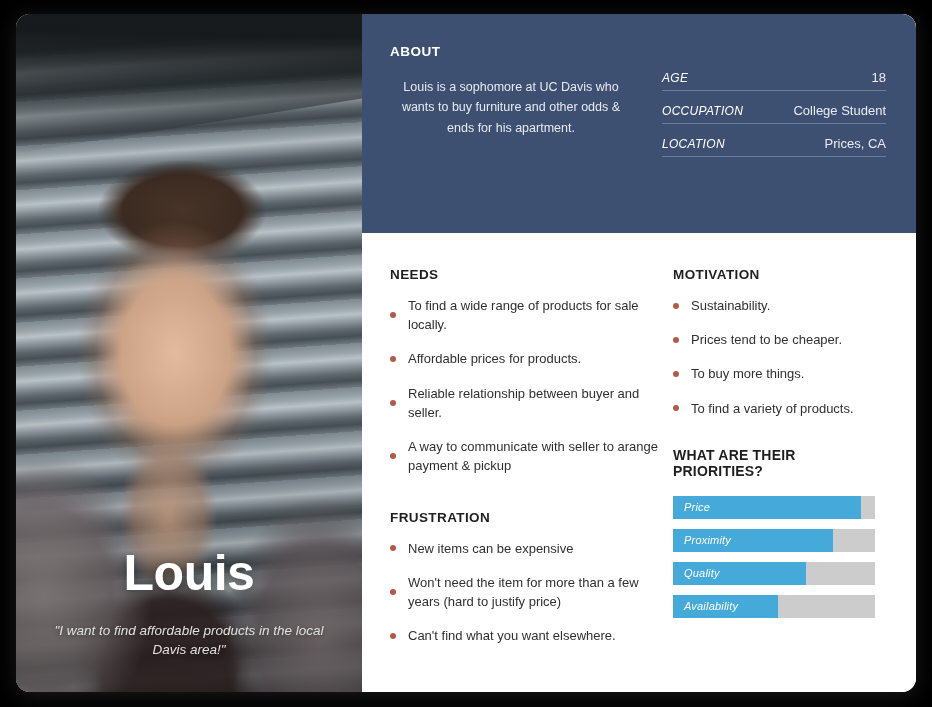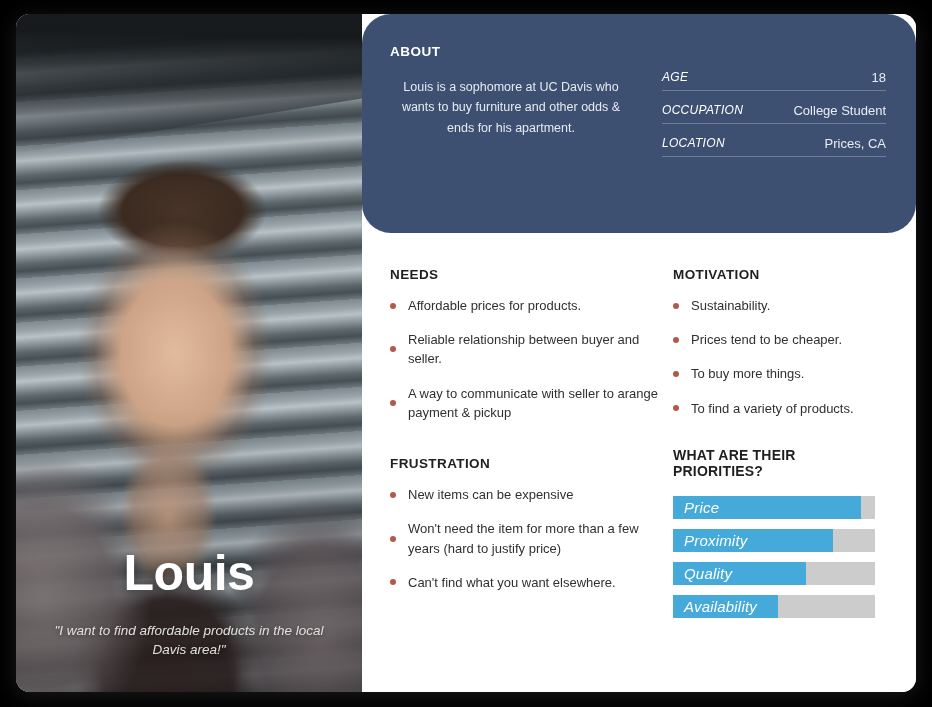--- a/index.html
+++ b/index.html
@@ -111,21 +111,20 @@
   }
 
   
   .about-band {
     background: #3e5072;
     padding: 30px 30px 0 28px;
     height: 219px;
     box-sizing: border-box;
     display: flex;
     gap: 30px;
-    border-radius: 29px;
   }
   .about-left { width: 242px; flex: 0 0 242px; }
   .about-title {
     color: #ffffff;
     font-size: 13.5px;
     font-weight: bold;
     letter-spacing: 0.5px;
     margin: 0 0 18px 0;
   }
   .about-text {
@@ -135,21 +134,21 @@
     margin: 0;
     text-align: center;
   }
   .about-stats {
     flex: 1 1 auto;
     padding-top: 26px;
   }
   .stat-row {
     display: flex;
     justify-content: space-between;
-    align-items: flex-start;
+    align-items: center;
     border-bottom: 1px solid #6f7d98;
     padding: 0 0 5px 0;
     margin-bottom: 12px;
   }
   .stat-label {
     color: #ffffff;
     font-size: 12px;
     font-style: italic;
     letter-spacing: 0.3px;
   }
@@ -219,21 +218,21 @@
     top: 0;
     bottom: 0;
     background: #45aada;
   }
   .bar-label {
     position: absolute;
     left: 11px;
     top: 50%;
     transform: translateY(-50%);
     color: #ffffff;
-    font-size: 15px;
+    font-size: 11px;
     font-style: italic;
     letter-spacing: 0.2px;
     white-space: nowrap;
   }
 </style>
 </head>
 <body>
 
 <div id="persona-card">
 
@@ -272,20 +271,24 @@
 
     <div class="body-grid">
 
       <div class="col">
 
         <div>
           <div class="section-title">NEEDS</div>
           <ul class="bullet-list">
             <li class="bullet-item">
               <span class="bullet-dot"></span>
+              <span>To find a wide range of products for sale locally.</span>
+            </li>
+            <li class="bullet-item">
+              <span class="bullet-dot"></span>
               <span>Affordable prices for products.</span>
             </li>
             <li class="bullet-item">
               <span class="bullet-dot"></span>
               <span>Reliable relationship between buyer and seller.</span>
             </li>
             <li class="bullet-item">
               <span class="bullet-dot"></span>
               <span>A way to communicate with seller to arange payment &amp; pickup</span>
             </li>

